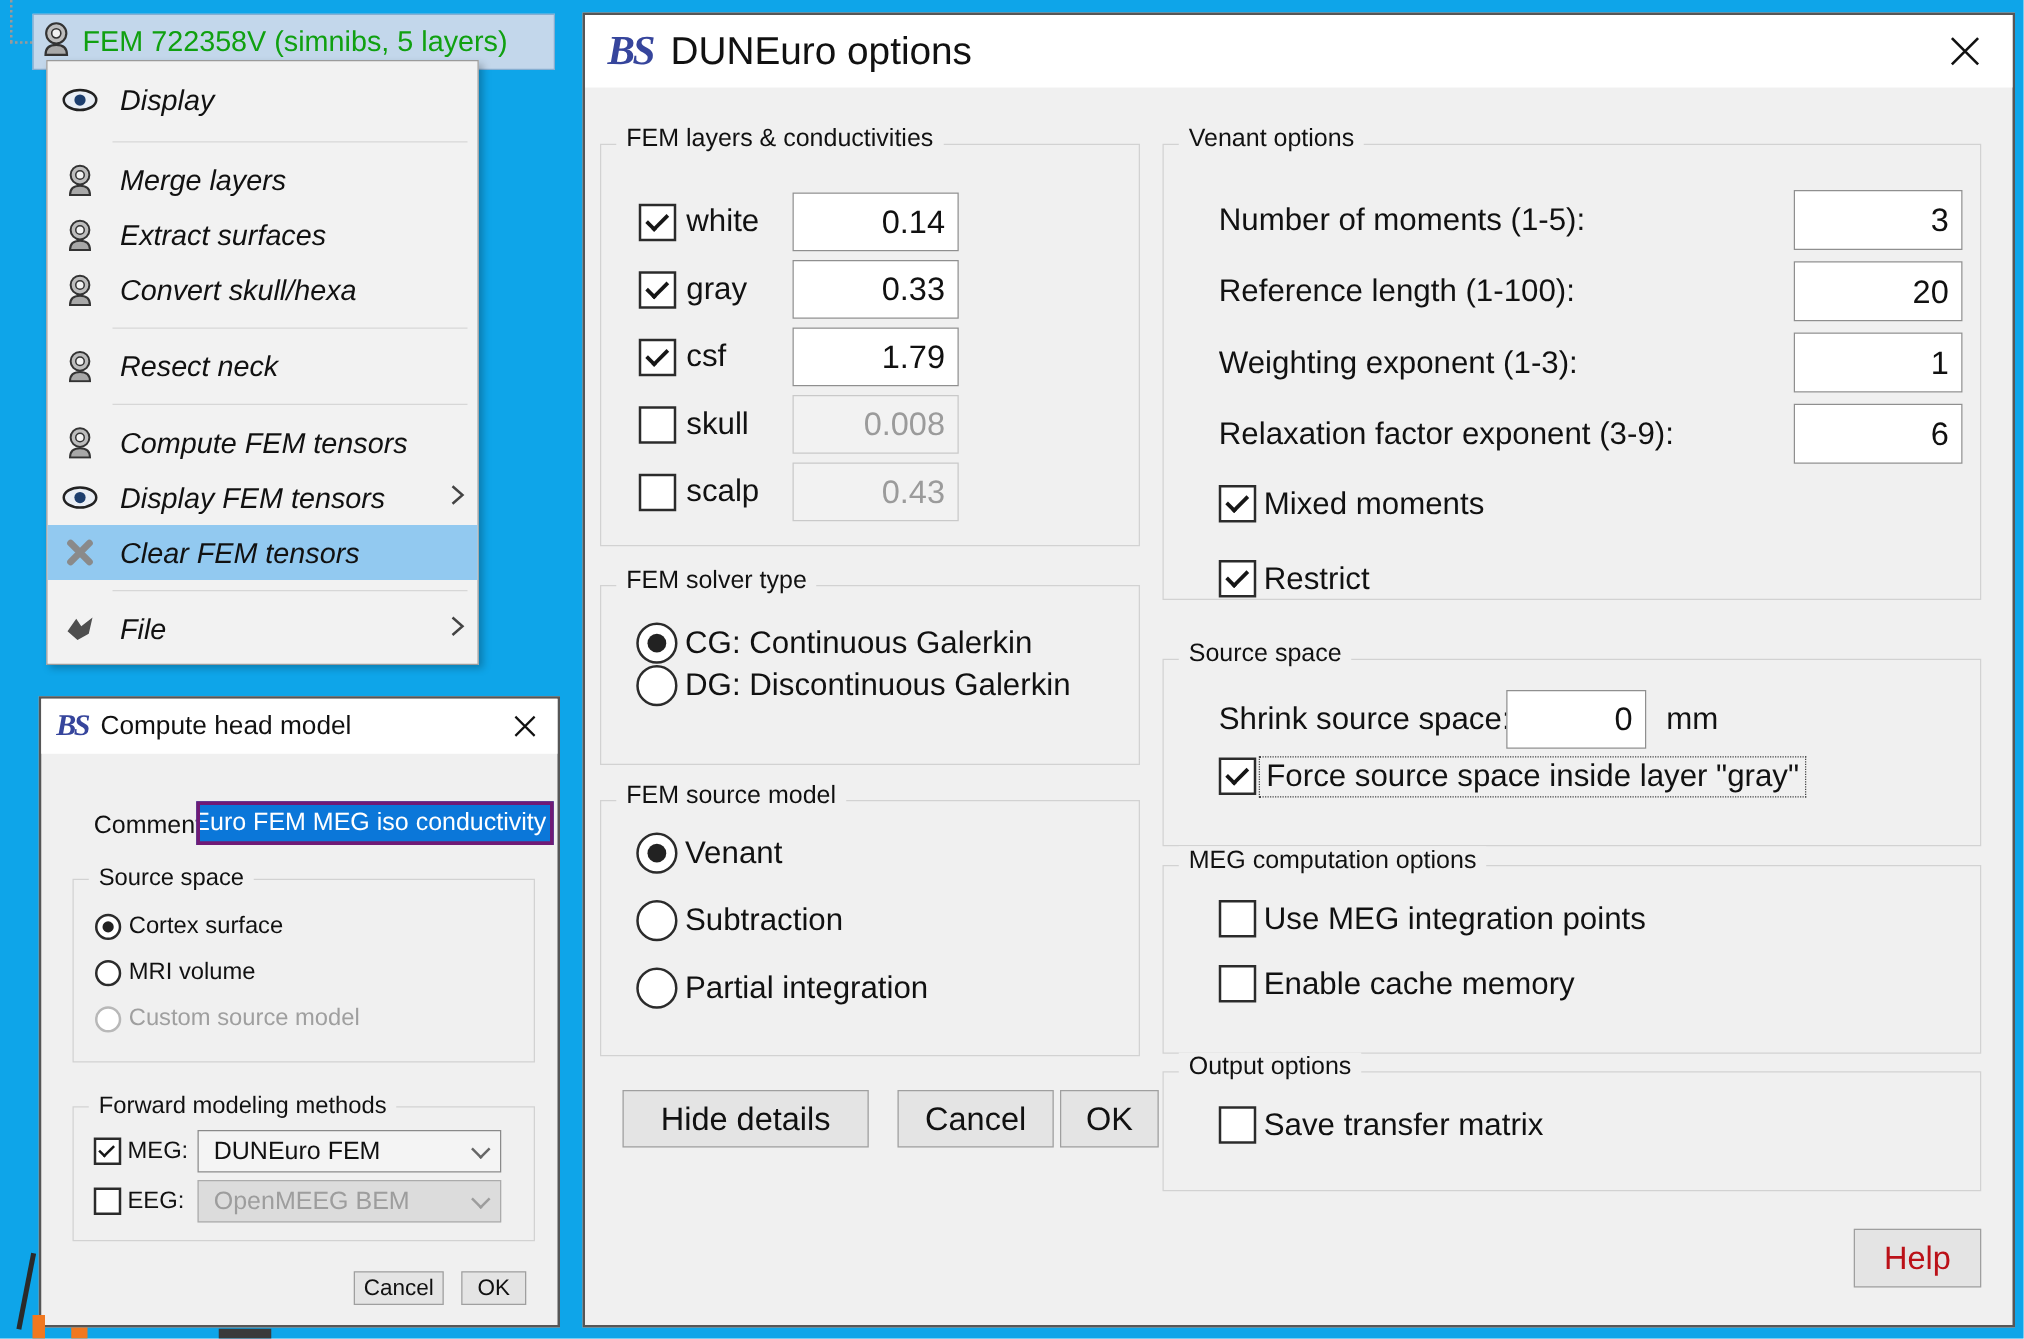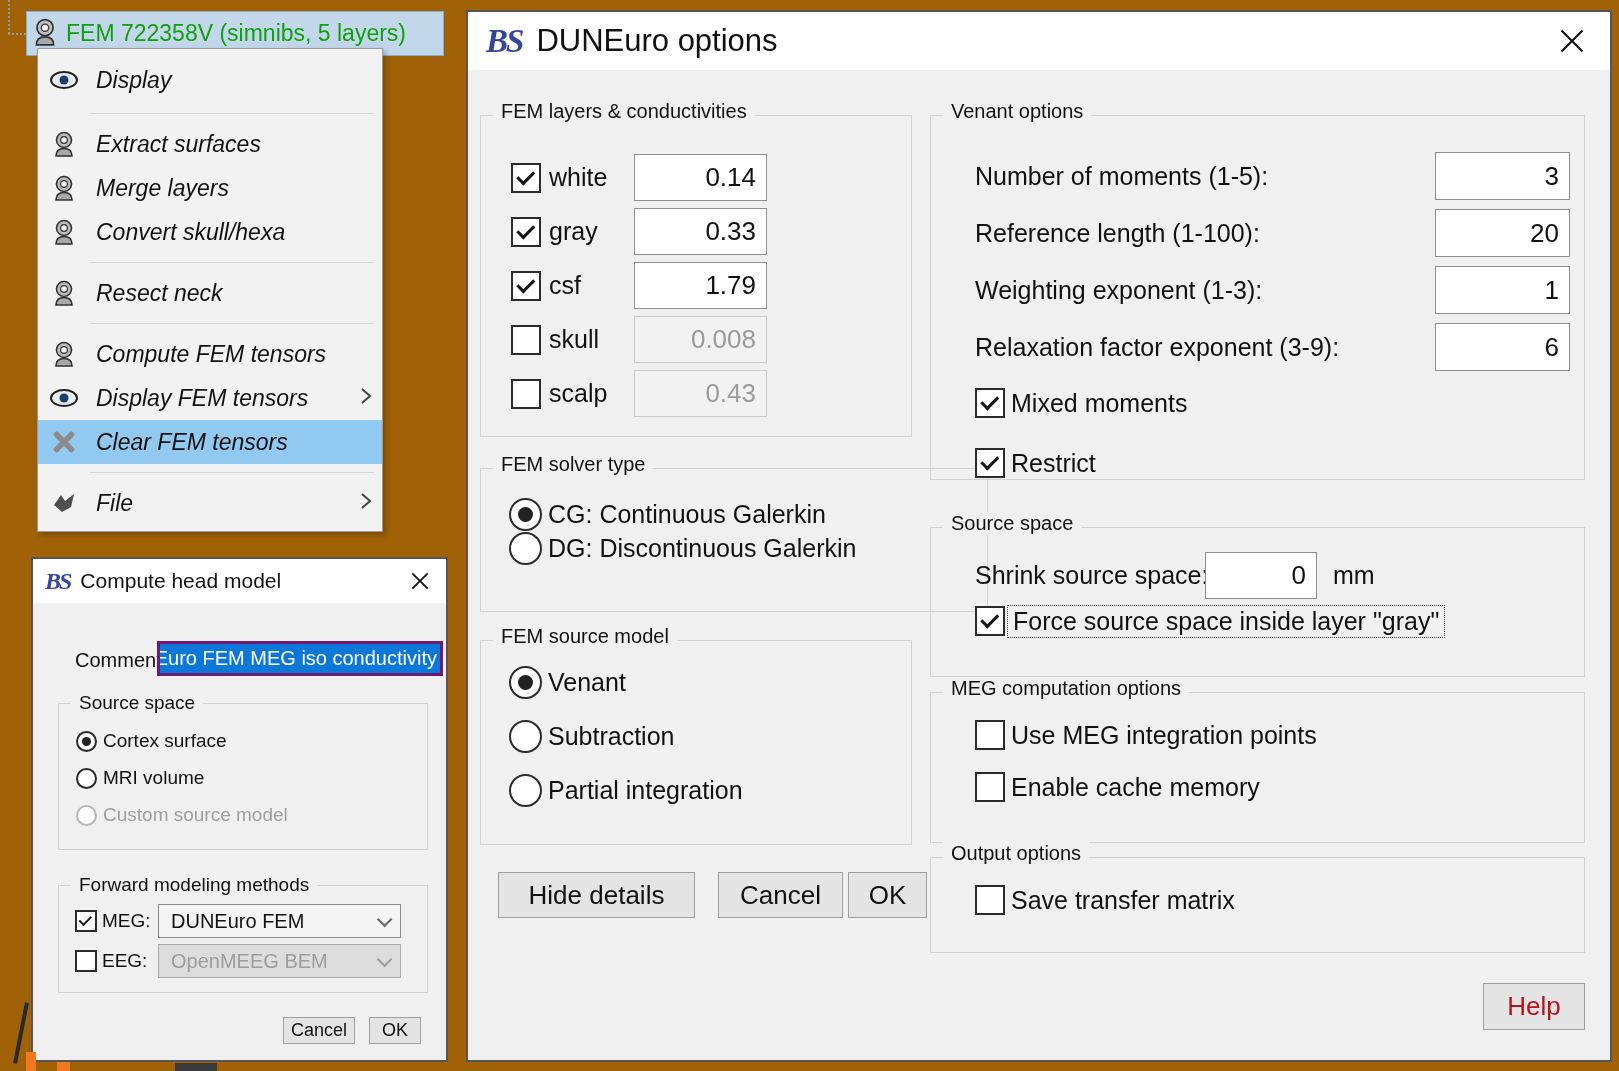--- a/index.html
+++ b/index.html
@@ -1,16 +1,16 @@
 <!DOCTYPE html>
 <html><head>
 <meta charset="utf-8">
 <style>
   html,body{margin:0;padding:0;background:#fff;}
-  .stage{position:relative;width:1619px;height:1071px;background:#a16207;
+  .stage{position:relative;width:1619px;height:1071px;background:#0ea5e9;
          font-family:"Liberation Sans",sans-serif;color:#111;overflow:hidden;}
   .abs{position:absolute;}
 
   
   .tree-vline{position:absolute;left:8px;top:0;width:0;height:34px;border-left:2px dotted #9a9a9a;}
   .tree-hline{position:absolute;left:8px;top:33px;width:18px;height:0;border-top:2px dotted #9a9a9a;}
   .tree-row{position:absolute;left:26px;top:11px;width:418px;height:45px;
             background:#c3d7eb;border:1px solid #86aed1;display:flex;align-items:center;
             gap:8px;padding-left:5px;box-sizing:border-box;}
   .tree-label{font-size:23px;font-weight:500;color:#10a010;white-space:nowrap;}
@@ -124,31 +124,31 @@
     </div>
     <div class="msep"></div>
     <div class="mi">
       <span class="ic">
           <svg width="22" height="26" viewBox="0 0 22 26">
             <circle cx="11" cy="9" r="7.5" fill="#bdbdbd" stroke="#333" stroke-width="1.6"></circle>
             <path d="M3 25 Q3 17.5 11 17.5 Q19 17.5 19 25 Z" fill="#a8a8a8" stroke="#333" stroke-width="1.6"></path>
             <circle cx="11" cy="9" r="3.4" fill="#f2f2f2" stroke="#333" stroke-width="1.2"></circle>
           </svg>
         </span>
-      <span class="lbl">Extract surfaces</span>
+      <span class="lbl">Merge layers</span>
     </div>
     <div class="mi">
       <span class="ic">
           <svg width="22" height="26" viewBox="0 0 22 26">
             <circle cx="11" cy="9" r="7.5" fill="#bdbdbd" stroke="#333" stroke-width="1.6"></circle>
             <path d="M3 25 Q3 17.5 11 17.5 Q19 17.5 19 25 Z" fill="#a8a8a8" stroke="#333" stroke-width="1.6"></path>
             <circle cx="11" cy="9" r="3.4" fill="#f2f2f2" stroke="#333" stroke-width="1.2"></circle>
           </svg>
         </span>
-      <span class="lbl">Merge layers</span>
+      <span class="lbl">Extract surfaces</span>
     </div>
     <div class="mi">
       <span class="ic">
           <svg width="22" height="26" viewBox="0 0 22 26">
             <circle cx="11" cy="9" r="7.5" fill="#bdbdbd" stroke="#333" stroke-width="1.6"></circle>
             <path d="M3 25 Q3 17.5 11 17.5 Q19 17.5 19 25 Z" fill="#a8a8a8" stroke="#333" stroke-width="1.6"></path>
             <circle cx="11" cy="9" r="3.4" fill="#f2f2f2" stroke="#333" stroke-width="1.2"></circle>
           </svg>
         </span>
       <span class="lbl">Convert skull/hexa</span>
@@ -312,21 +312,21 @@
           <div class="field dis">0.008</div>
         </div>
         <div class="lay-row">
           <span class="cb"></span>
           <span class="lbl">scalp</span>
           <div class="field dis">0.43</div>
         </div>
       </div>
     </div>
 
-    <div class="gb big" style="left:12px;top:456px;width:508px;height:144px;">
+    <div class="gb big" style="left:12px;top:456px;width:432px;height:144px;">
       <span class="leg">FEM solver type</span>
       <div style="padding-top:28px;">
         <div class="opt-row" style="">
           <span class="rb sel"></span>
           <span class="lbl">CG: Continuous Galerkin</span>
         </div>
         <div class="opt-row">
           <span class="rb"></span>
           <span class="lbl">DG: Discontinuous Galerkin</span>
         </div>

